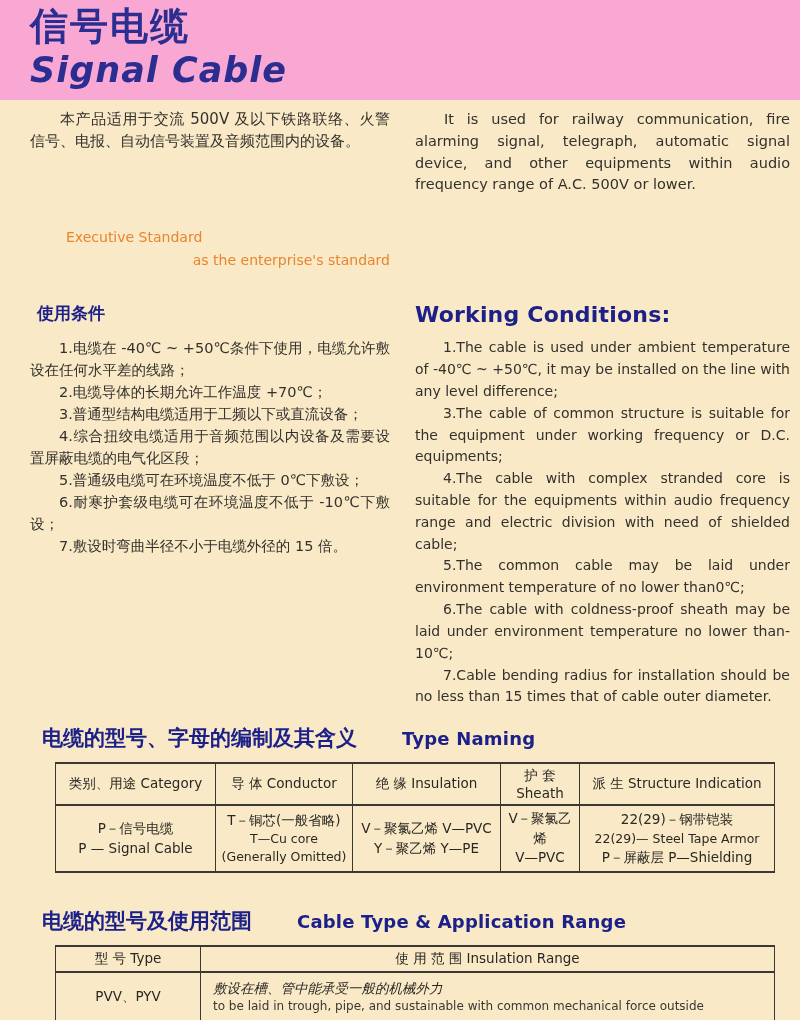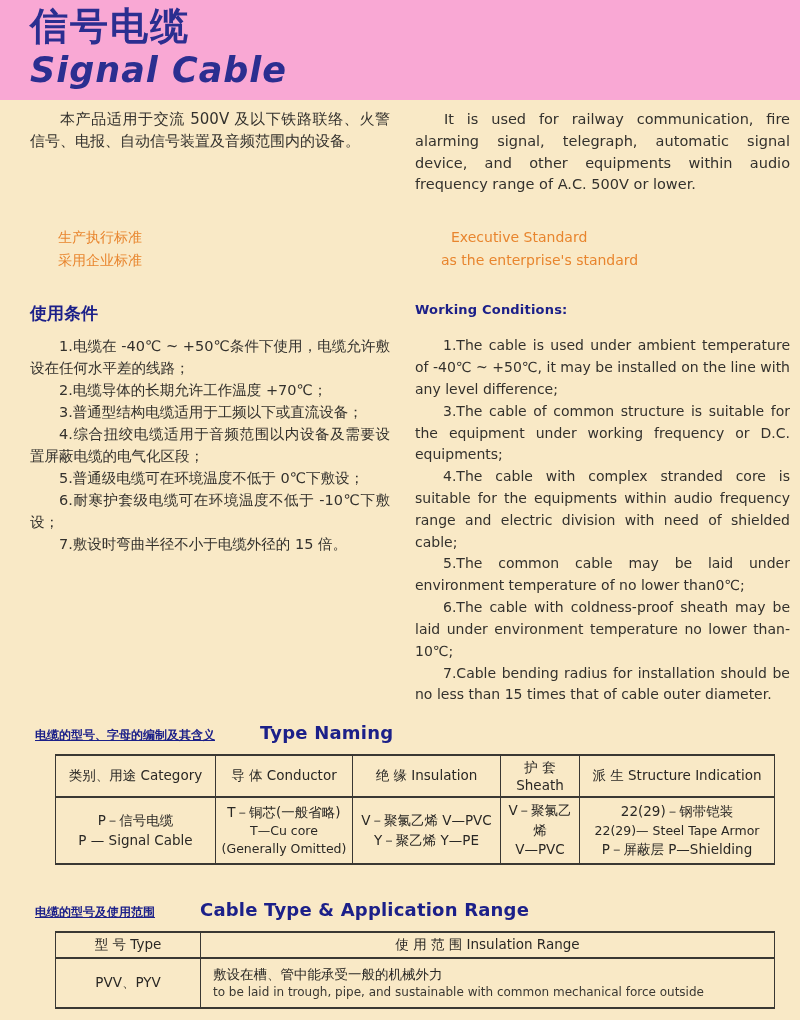--- a/index.html
+++ b/index.html
@@ -41,22 +41,22 @@
   .two-col {
     display: grid;
     grid-template-columns: 360px 375px;
     column-gap: 25px;
     padding: 0 10px 0 30px;
   }
   .sec-heading {
     color: #1c2089;
     font-weight: bold;
   }
-  .h-zh { font-size: 17px; }
-  .h-en { font-size: 13px; letter-spacing: 0.2px; }
+  .h-zh { font-size: 17px; margin-left: 7px; }
+  .h-en { font-size: 22px; letter-spacing: 0.2px; }
   
   .intro-row { margin-top: 9px; }
   .intro-zh {
     font-size: 15px;
     line-height: 1.45;
     text-indent: 2em;
     text-align: justify;
     color: #33312d;
   }
   .intro-en {
@@ -64,21 +64,21 @@
     line-height: 1.5;
     text-indent: 2em;
     text-align: justify;
     color: #33312d;
   }
   
   .standards-row { margin-top: 30px; }
   .orange { color: #e8852e; font-size: 14px; line-height: 1.65; }
   .std-zh { padding-left: 28px; }
   .std-en-1 { padding-left: 36px; }
-  .std-en-2 { padding-left: 26px; }
+  .std-en-2 { padding-left: 26px; text-align: right; }
   
   .cond-head-row { margin-top: 30px; }
   .cond-list-row { margin-top: 10px; }
   .cond-item-zh {
     font-size: 14.5px;
     line-height: 1.52;
     text-indent: 2em;
     text-align: justify;
     color: #33312d;
   }
@@ -89,21 +89,21 @@
     text-align: justify;
     color: #33312d;
   }
   
   .wide-heading {
     display: flex;
     align-items: baseline;
     padding-left: 35px;
     margin-top: 16px;
   }
-  .wide-heading .h-zh { font-size: 12px; text-decoration: underline; }
+  .wide-heading .h-zh { font-size: 21px; }
   .wide-heading .h-en { margin-left: 45px; font-size: 18px; }
   
   table {
     border-collapse: collapse;
     margin: 10px 0 0 55px;
     width: 720px;
     color: #2a2825;
   }
   th, td {
     border-left: 1px solid #3a3833;
@@ -116,43 +116,39 @@
   table { border-top: 2px solid #3a3833; border-bottom: 2px solid #3a3833; }
   tr.hdr th { border-bottom: 2px solid #3a3833; }
   .tn-table th { font-size: 13.5px; height: 27px; }
   .tn-table td { font-size: 13.5px; height: 66px; line-height: 1.45; }
   .cell-line { display: block; }
   .small-line { font-size: 12.5px; }
   .ar-table th { font-size: 13.5px; height: 26px; }
   .ar-table td { font-size: 13.5px; }
   .ar-table .type-cell { width: 145px; }
   .ar-table .range-cell { text-align: left; padding-left: 12px; }
-  .range-zh { display: block; font-size: 13.5px; line-height: 1.4; padding-top: 3px; }
+  .range-zh { display: block; font-size: 13.5px; line-height: 1.4; padding-top: 3px; font-style: italic; }
   .range-en { display: block; font-size: 12px; line-height: 1.4; padding-bottom: 3px; color: #3a3833; }
 </style>
 </head>
 <body>
 
 <div class="page">
 
   <header class="title-band">
     <div class="title-zh">信号电缆</div>
     <div class="title-en">Signal Cable</div>
   </header>
 
   <section class="two-col intro-row">
     <p class="intro-zh">本产品适用于交流 500V 及以下铁路联络、火警信号、电报、自动信号装置及音频范围内的设备。</p>
     <p class="intro-en">It is used for railway communication, fire alarming signal, telegraph, automatic signal device, and other equipments within audio frequency range of A.C. 500V or lower.</p>
   </section>
 
   <section class="two-col standards-row">
-    <div>
-      <p class="orange std-zh">生产执行标准</p>
-      <p class="orange std-zh">采用企业标准</p>
-    </div>
     <div>
       <p class="orange std-en-1">Executive Standard</p>
       <p class="orange std-en-2">as the enterprise's standard</p>
     </div>
   </section>
 
   <section class="two-col cond-head-row">
     <h3 class="sec-heading h-zh">使用条件</h3>
     <h3 class="sec-heading h-en">Working Conditions:</h3>
   </section>

